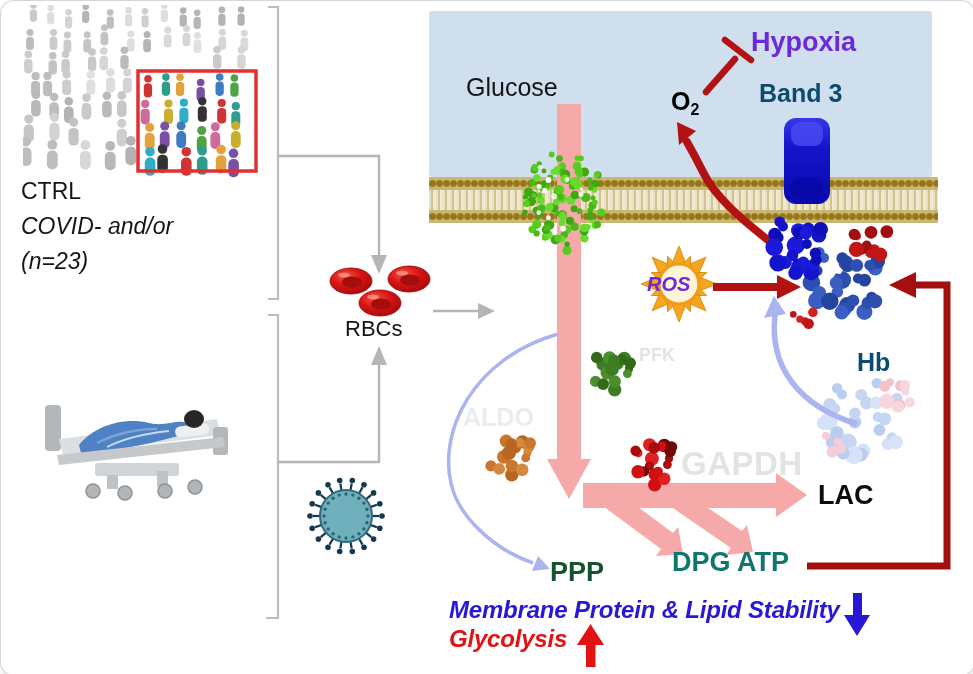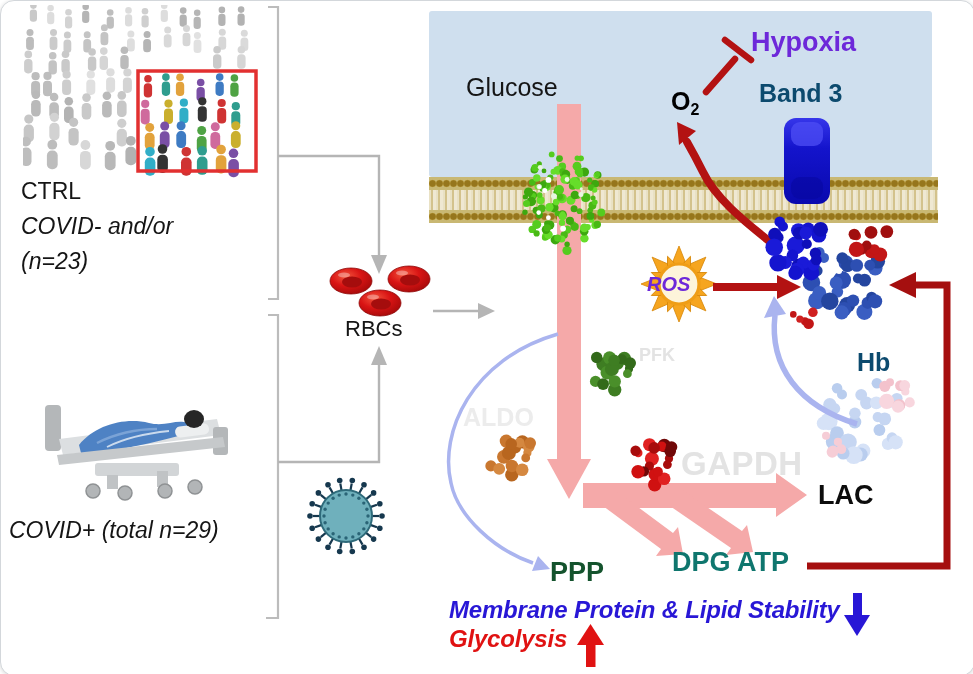--- a/index.html
+++ b/index.html
@@ -856,21 +856,20 @@
       <polygon points="773,295 763,317 785,313" fill="#aab4ef"></polygon>
     </g>
   </svg>
 
   <div class="lbl ctr" style="left:20px;top:177px;width:244px;font-size:23px;line-height:27px;">
     <div>CTRL</div>
     <div class="it">COVID- and/or</div>
     <div class="it">(n=23)</div>
   </div>
 
-  <div class="lbl ctr it" style="left:8px;top:508px;width:260px;font-size:23px;">COVID+ (total n=29)</div>
 
   <div class="lbl ctr" style="left:344px;top:315px;width:76px;font-size:22px;">RBCs</div>
 
   <div class="lbl ctr" style="left:465px;top:72px;width:120px;font-size:25px;font-weight:500;">Glucose</div>
 
   <div class="lbl b" style="left:750px;top:26px;font-size:27px;color:#6d28d9;">Hypoxia</div>
 
   <div class="lbl b" style="left:670px;top:86px;font-size:25px;color:#000;">
     <span>O</span><span class="sub">2</span>
   </div>

